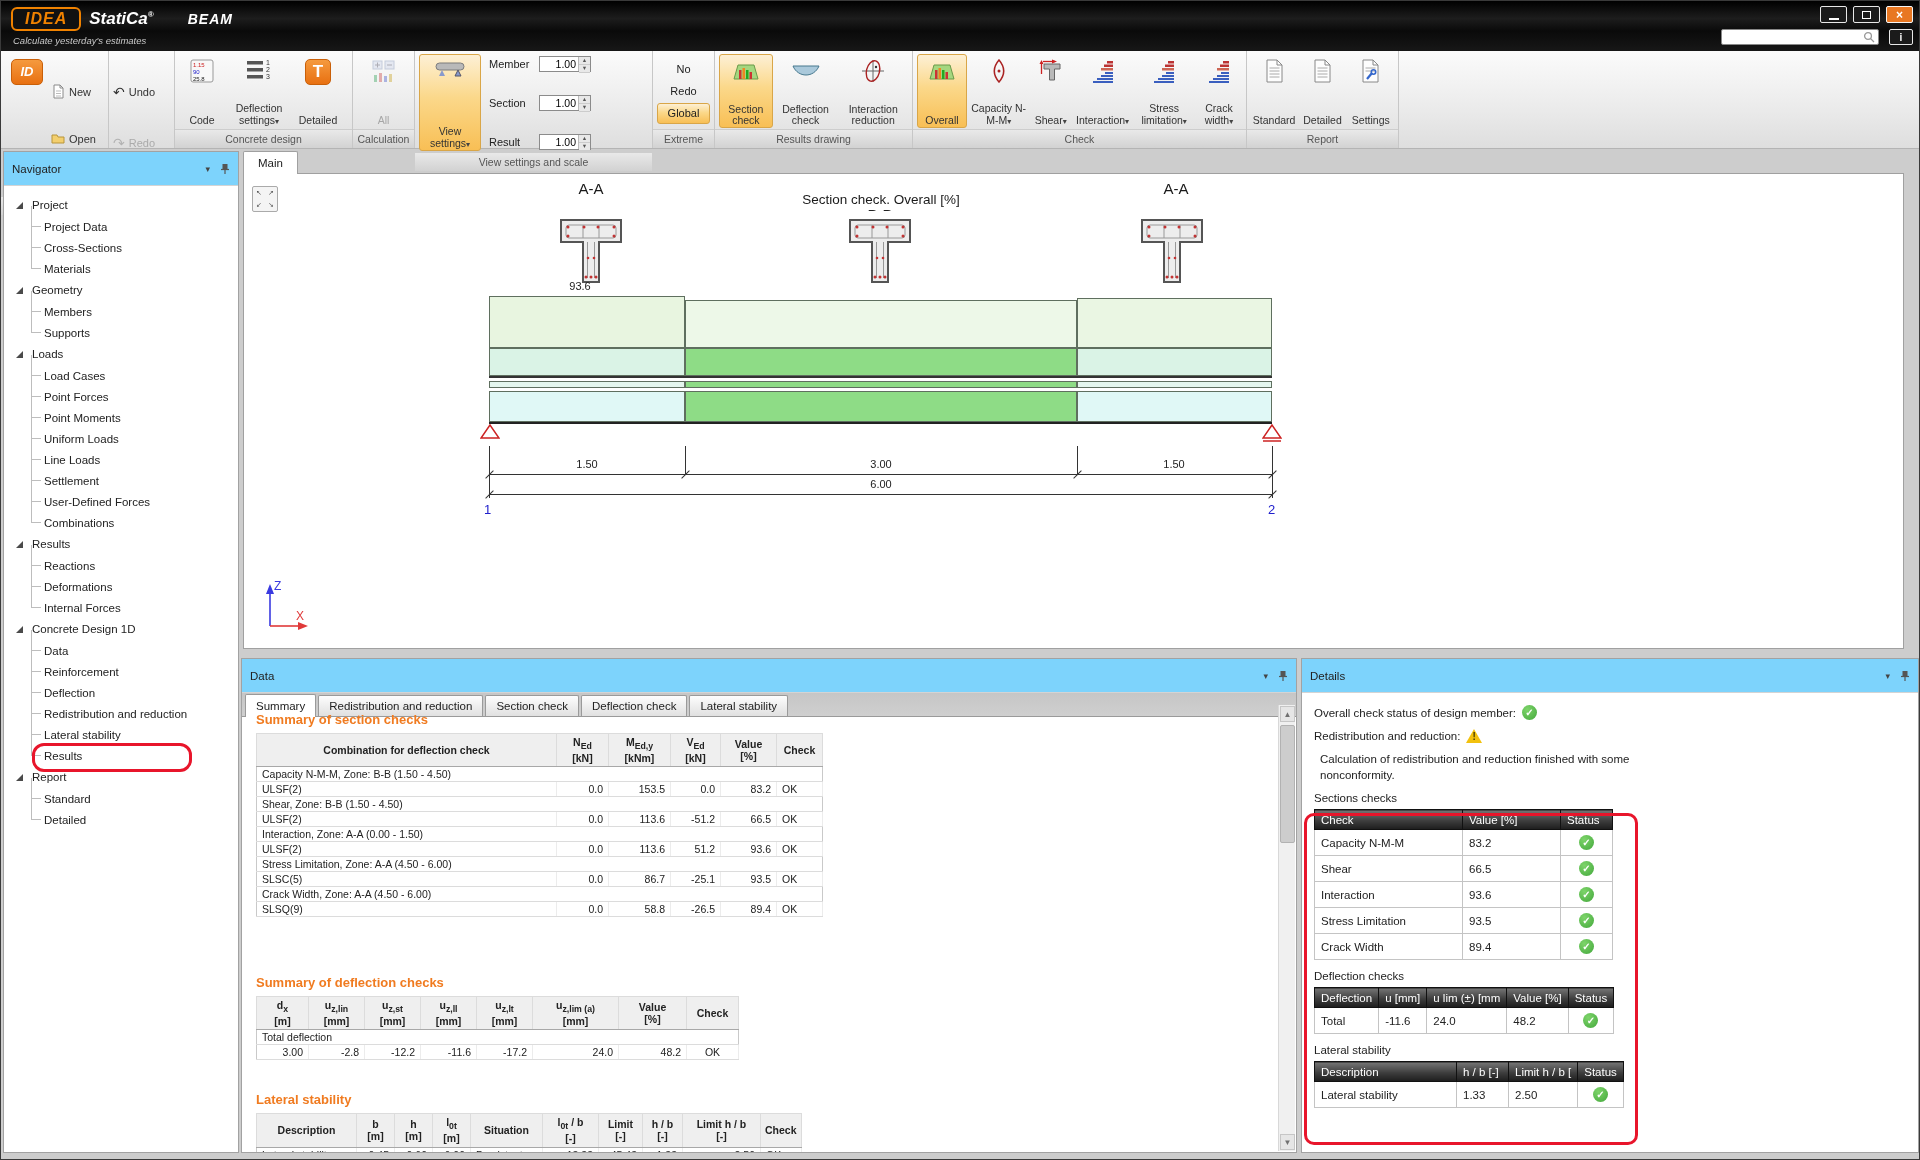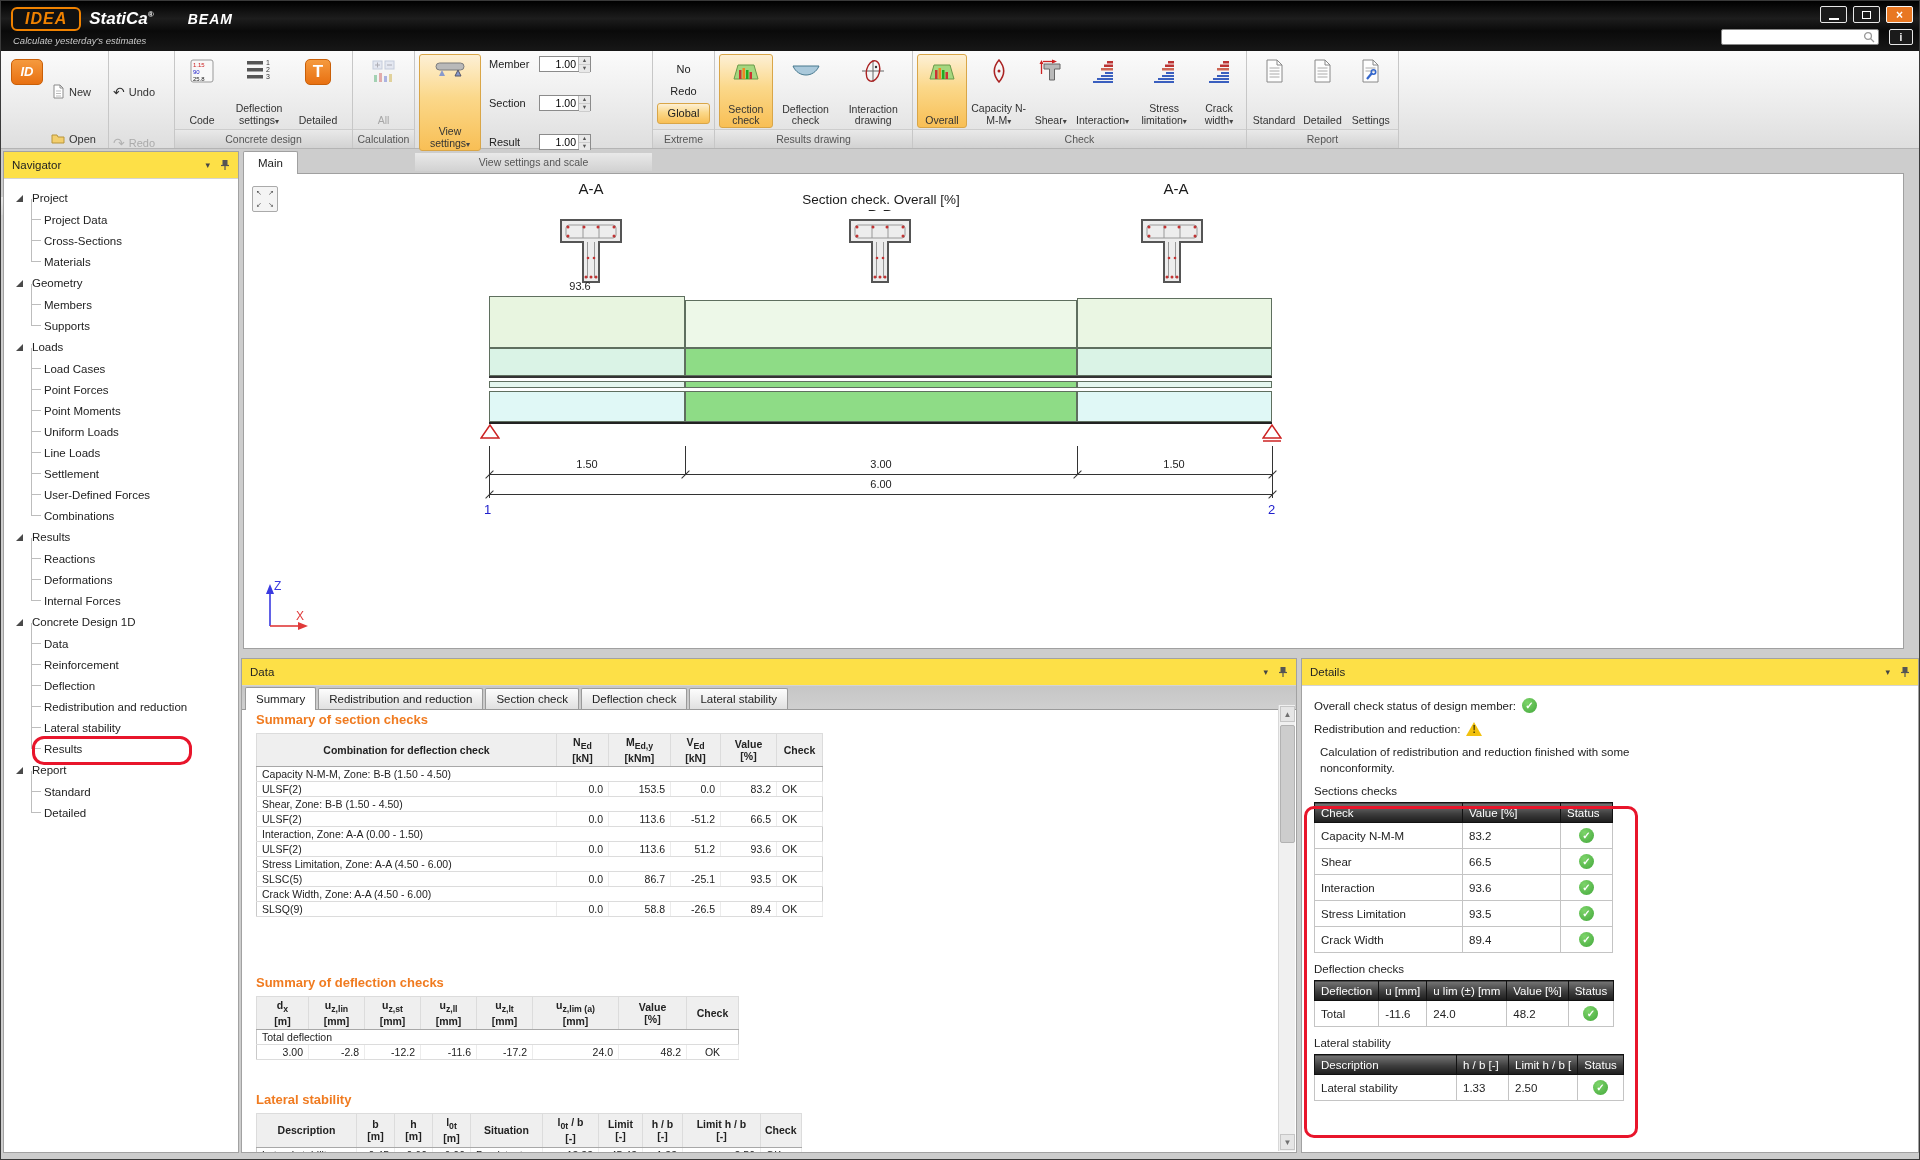--- a/index.html
+++ b/index.html
@@ -79,21 +79,21 @@
   .spin-box input { width:38px; border:none; outline:none; text-align:right; font-size:10.5px; font-family:"Liberation Sans",sans-serif; padding-right:2px;}
   .spin-arrows { width:12px; display:flex; flex-direction:column; border-left:1px solid #bbb; }
   .spin-arrows div { flex:1; font-size:5.5px; line-height:7px; text-align:center; background:#e8e8e8; color:#555; border-bottom:1px solid #ccc; }
   .extreme-item { height:21px; display:flex; align-items:center; justify-content:center; font-size:11px;
     border:1px solid transparent; border-radius:3px; padding:0 6px; }
   .extreme-item.active { background:linear-gradient(180deg,#fdf0d5,#fbd88a 45%,#f8bf55); border-color:#d9a648; }
   .dropdown-arrow { font-size:8px; color:#444; }
   
   #navigator { position:absolute; left:2px; top:150px; width:236px; height:1002px;
     background:#fff; border:1px solid #a2a2a2; }
-  .phead { height:27px; background:#fde047; border-bottom:1px solid #d4d4d4;
+  .phead { height:34px; background:#7dd3fc; border-bottom:1px solid #d4d4d4;
     display:flex; align-items:center; padding:0 8px; font-size:11.5px; color:#222;gap:40px; }
   .phead .sp { flex:1; }
   .phead-icons { display:flex; gap:10px; align-items:center; }
   #nav-tree { padding-top:8px; font-size:11.5px; }
   .nav-section { height:22px; display:flex; align-items:center; padding-left:12px; gap:9px; cursor:default; }
   .nav-tri { width:0; height:0; border-bottom:7px solid #4a4a4a; border-left:7px solid transparent; }
   .nav-item { position:relative; height:21px; display:flex; align-items:center; padding-left:40px; cursor:default; }
   .nav-item::before { content:""; position:absolute; left:27px; top:-10px; height:20px; width:9px;
     border-left:1px solid #bdbdbd; border-bottom:1px solid #bdbdbd; }
   .nav-item.hl::after { content:""; position:absolute; left:28px; top:-2px; width:154px; height:23px;
@@ -380,21 +380,21 @@
             </svg>
           <span>Deflection check</span>
         </div>
         <div class="rbtn-big" style="width:70px">
           <svg width="24" height="24" viewBox="0 0 24 24">
               <line x1="12" y1="1" x2="12" y2="23" stroke="#666"></line>
               <line x1="1" y1="12" x2="23" y2="12" stroke="#666"></line>
               <ellipse cx="12" cy="12" rx="6.5" ry="10.5" fill="none" stroke="#aa2222" stroke-width="1.4" transform="rotate(14 12 12)"></ellipse>
               <circle cx="15" cy="8" r="1.2" fill="#333"></circle>
             </svg>
-          <span>Interaction drawing</span>
+          <span>Interaction reduction</span>
         </div>
       </div>
       <div class="rgroup-label">Results drawing</div>
     </div>
 
     <div class="rgroup" style="width:334px">
       <div class="rgroup-content">
         <div class="rbtn-big active" style="width:52px">
           <svg width="26" height="21" viewBox="0 0 26 21">
               <polygon points="1,20 5,6 21,6 25,20" fill="#a5d77f" stroke="#6a9a4a"></polygon>

